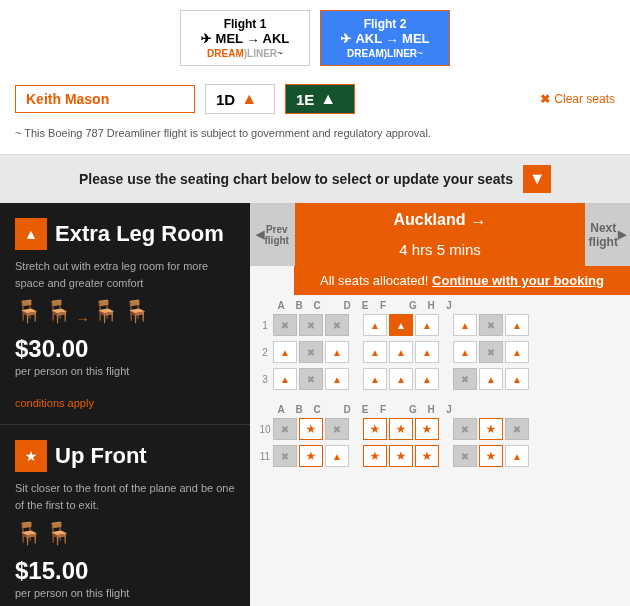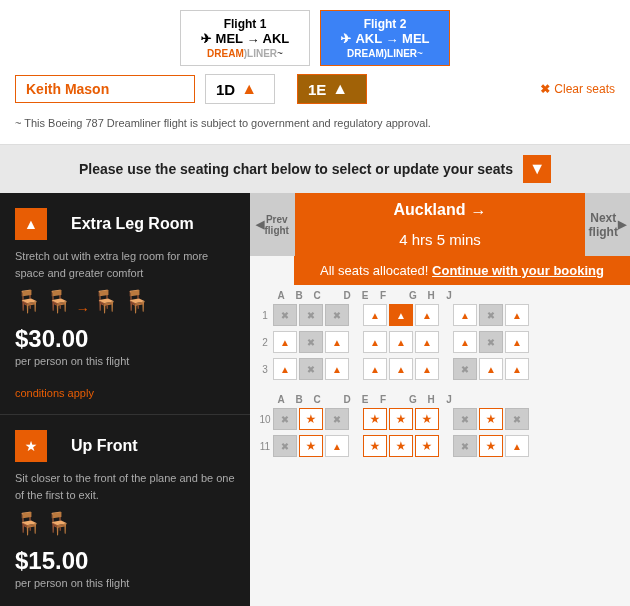--- a/index.html
+++ b/index.html
@@ -1,21 +1,21 @@
 <!DOCTYPE html>
 <html><head>
   <meta charset="utf-8">
   <style>
     * { box-sizing: border-box; margin: 0; padding: 0; }
     body { font-family: Arial, sans-serif; background: #f0f0f0; width: 630px; font-size: 13px; }
 
     
     .top-section { background: #fff; padding: 10px 15px; border-bottom: 1px solid #ddd; }
 
-    .flight-tabs { display: flex; gap: 10px; justify-content: center; }
+    .flight-tabs { display: flex; gap: 10px; margin-bottom: 10px; justify-content: center; }
     .flight-tab {
       border: 1px solid #ccc;
       padding: 6px 12px;
       text-align: center;
       cursor: pointer;
       background: #fff;
       min-width: 130px;
     }
     .flight-tab.active {
       background: #3b82f6;
@@ -43,24 +43,23 @@
       border: 1px solid #ccc;
       padding: 5px 10px;
       font-size: 15px;
       font-weight: bold;
       display: flex;
       align-items: center;
       gap: 6px;
       min-width: 70px;
     }
     .seat-badge.active {
-      background: #a16207;
+      background: #14532d;
       color: #fff;
       border-color: #e85d04;
-      margin-left: 12px;
     }
     .seat-up-arrow { color: #e85d04; font-size: 16px; }
     .seat-badge.active .seat-up-arrow { color: #fff; }
 
     .clear-seats { color: #e85d04; font-size: 12px; cursor: pointer; display: flex; align-items: center; gap: 4px; }
     .clear-seats .x-icon { color: #e85d04; font-weight: bold; }
 
     .disclaimer { font-size: 11px; color: #555; padding: 5px 0; }
 
     
@@ -98,21 +97,21 @@
     .seat-class-icon {
       background: #e85d04;
       width: 32px;
       height: 32px;
       display: flex;
       align-items: center;
       justify-content: center;
       font-size: 14px;
       flex-shrink: 0;
     }
-    .seat-class-title { font-size: 16px; font-weight: bold; margin-left: 16px; }
+    .seat-class-title { font-size: 22px; font-weight: bold; }
     .seat-class-desc { font-size: 11px; color: #aaa; line-height: 1.5; }
     .seat-class-price { font-size: 24px; font-weight: bold; margin: 10px 0 2px; }
     .seat-class-price-sub { font-size: 11px; color: #aaa; }
     .conditions { color: #e85d04; font-size: 11px; margin-top: 20px; cursor: pointer; }
     .warning-red { color: #ff4444; font-size: 11px; margin-top: 2px; }
 
     
     .seat-icons { display: flex; align-items: flex-end; gap: 3px; margin: 8px 0; }
 
     

